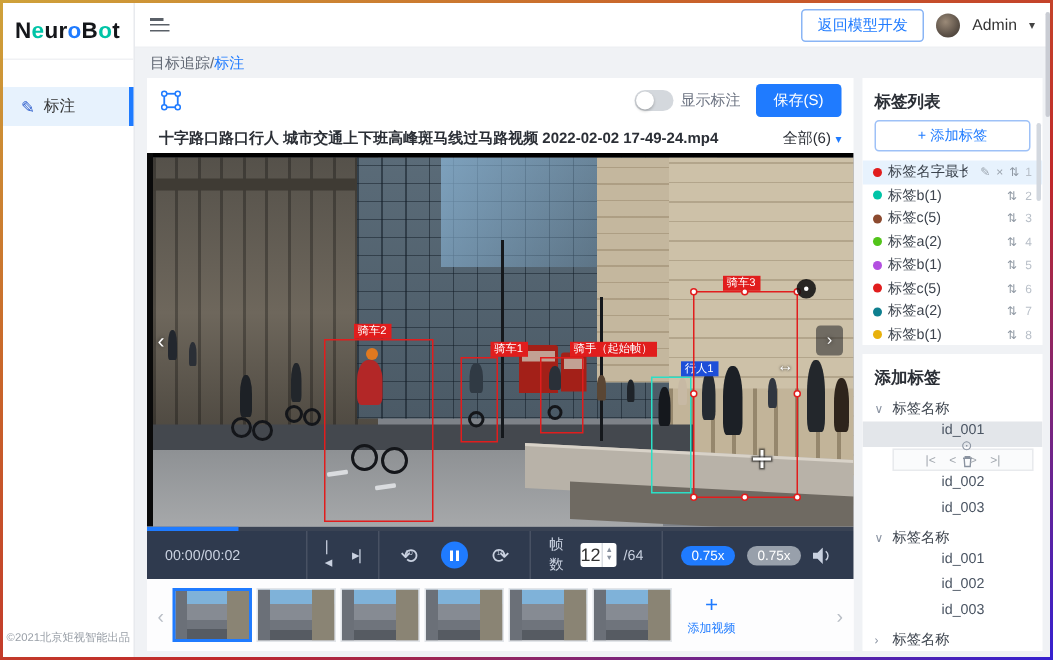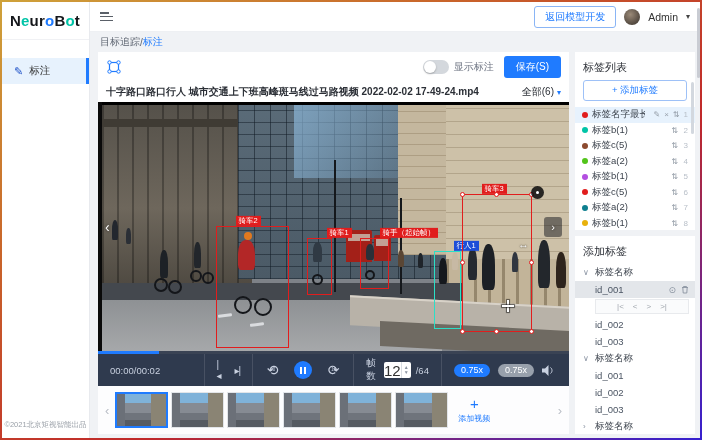--- a/index.html
+++ b/index.html
@@ -91,53 +91,53 @@
   .csec { display:flex; align-items:center; height:100%; padding:0 12px; border-right:1px solid rgba(255,255,255,.12); gap:14px; }
   .csec:last-child { border-right:none; margin-left:auto; }
   .ctime { width:130px; }
   .step { font-size:10px; cursor:pointer; letter-spacing:-1px; }
   .rot { position:relative; font-size:14px; cursor:pointer; width:15px; text-align:center; }
   .rot i { position:absolute; left:0; right:0; top:4.5px; font-size:4.5px; font-style:normal; text-align:center; }
   .pause { width:18px; height:18px; border-radius:50%; background:#1f7bff; display:flex; align-items:center; justify-content:center; gap:2px; cursor:pointer; }
   .pause i { width:2px; height:7px; background:#fff; }
   .fbox { display:flex; align-items:center; gap:5px; }
   .finput { width:30px; height:16px; background:#fff; border-radius:2px; color:#333; display:flex; align-items:center; position:relative; }
-  .finput b { flex:1; text-align:center; font-weight:normal; font-size:15px; }
+  .finput b { flex:1; text-align:center; font-weight:normal; font-size:12px; }
   .spin { width:10px; height:100%; border-left:1px solid #d9dde2; display:flex; flex-direction:column; align-items:center; justify-content:center; color:#8a93a0; font-size:5px; line-height:1.1; cursor:pointer; }
   .pill { border-radius:8px; padding:1.5px 7px; font-size:9px; color:#fff; cursor:pointer; }
   .pill.on { background:#1f7bff; } .pill.off { background:#98a0ab; }
 
   
   .filmstrip { flex:1; display:flex; align-items:center; gap:3px; padding:0 4px; background:#fdfdfe; min-height:0; }
   .fs-nav { color:#b9bec6; font-size:13px; padding:0 3px; cursor:pointer; }
   .thumb { width:53px; height:36px; flex:none; cursor:pointer; border:1px solid #e2e5e9;
     background:linear-gradient(90deg,#6b7078 0 16%,transparent 16% 100%),linear-gradient(90deg,transparent 0 70%,#8a8474 70%),linear-gradient(180deg,#7fb2d9 0 28%,#868b93 28% 60%,#6f747c 60% 80%,#565b62 80%); }
   .thumb.selected { border:2px solid #1f7bff; }
   .add-tile { width:46px; height:38px; display:flex; flex-direction:column; align-items:center; justify-content:center; color:#1f7bff; cursor:pointer; }
   .add-tile .plus { font-size:15px; line-height:1; }
   .add-tile .lbl { font-size:8px; margin-top:2px; }
 
   
   .right-col { width:120px; flex:none; display:flex; flex-direction:column; gap:6px; min-height:0; }
   .card { background:#fff; position:relative; }
-  .card-title { font-size:11px; font-weight:normal; color:#2b2f36; padding:8px 8px 5px; }
+  .card-title { font-size:11px; font-weight:bold; color:#2b2f36; padding:8px 8px 5px; }
   .add-label-btn { display:block; width:calc(100% - 16px); margin:0 8px 6px; border:1px solid #9ec1f7; background:#fff; color:#1f7bff; font-size:9.5px; border-radius:3px; padding:3px 0; cursor:pointer; }
   .lab-row { height:15.5px; display:flex; align-items:center; gap:4px; padding:0 7px; font-size:9.5px; color:#3c434d; cursor:pointer; }
   .lab-row.selected { background:#e7f2fd; }
   .dot { width:6px; height:6px; border-radius:50%; flex:none; }
   .lab-name { white-space:nowrap; overflow:hidden; max-width:56px; }
   .lab-sp { flex:1; }
   .mini-ic { color:#9aa3ad; font-size:8px; cursor:pointer; }
   .sort-ic { color:#8f98a3; font-size:8px; cursor:pointer; }
   .ord { color:#b8bfc8; font-size:8px; width:6px; text-align:right; }
   .vscroll { position:absolute; right:1px; top:30px; width:3px; height:52px; border-radius:2px; background:#d3d8df; }
 
   .grp-row { height:17px; display:flex; align-items:center; gap:5px; padding:0 8px; font-size:9.5px; color:#3c434d; cursor:pointer; }
   .grp-caret { color:#8a93a2; font-size:8px; width:7px; }
-  .id-row { height:17px; display:flex; align-items:center; padding:0 6px 0 20px; font-size:9.5px; color:#4b5563; cursor:pointer; }
+  .id-row { height:17px; display:flex; align-items:center; padding:0 6px 0 20px; font-size:9.5px; color:#4b5563; cursor:pointer;flex-direction:column; }
   .id-row.selected { background:#e3e6ea; }
   .id-row .sp { flex:1; }
   .id-ic { color:#8a93a0; font-size:9px; margin-left:5px; cursor:pointer; display:flex; align-items:center; }
   .pager { margin:1px 6px 2px 20px; height:15px; border:1px solid #e8eaed; background:#fafbfc; display:flex; align-items:center; justify-content:center; gap:9px; font-size:8px; color:#a0a6ad; }
   .pager span { cursor:pointer; }
   .page-scroll { position:absolute; right:0; top:0; width:3px; height:100%; }
   .page-scroll i { position:absolute; right:0; top:6px; width:3px; height:70px; border-radius:2px; background:#c9ccd3; }
 </style>
 </head>
 <body>

